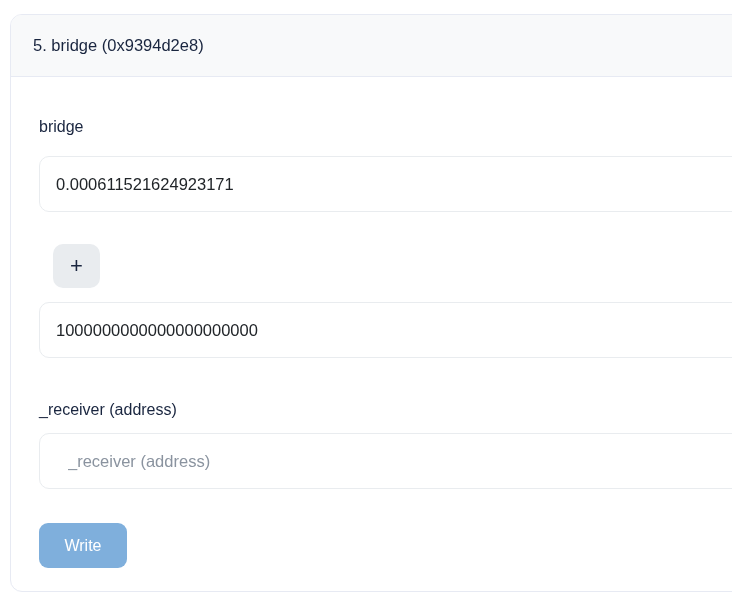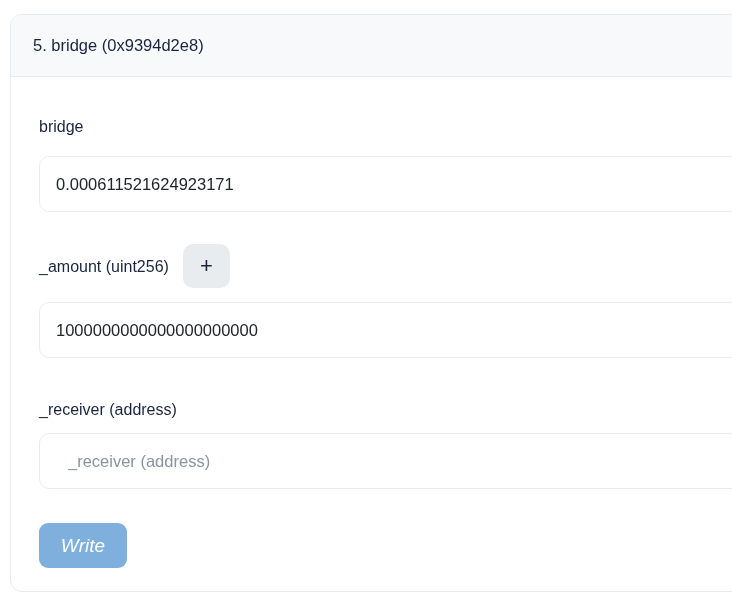--- a/index.html
+++ b/index.html
@@ -90,45 +90,43 @@
     justify-content: center;
   }
   .write-btn {
     margin-top: 34px;
     width: 88px;
     height: 45px;
     border: none;
     border-radius: 9px;
     background: var(--write-button-bg);
     color: var(--write-button-text);
-    font-size: 19px;
+    font-size: 16px;
     font-family: "Liberation Sans", sans-serif;
     cursor: pointer;
     display: flex;
     align-items: center;
     justify-content: center;
-    font-style: italic;
   }
 </style>
 </head>
 <body>
 
 <div class="card">
 
   <div class="card-header">
     <span>5. bridge (0x9394d2e8)</span>
   </div>
 
   <div class="card-body">
 
     <div class="field-label mb-20">bridge</div>
     <input class="text-input" type="text" value="0.000611521624923171" style="">
 
     <div class="label-row mt-32 mb-14">
-      <span class="field-label">_amount (uint256)</span>
       <button class="plus-btn">+</button>
     </div>
     <input class="text-input" type="text" value="1000000000000000000000" style="">
 
     <div class="field-label mt-42 mb-14">_receiver (address)</div>
     <input class="text-input placeholder-indent" type="text" placeholder="_receiver (address)" style="">
 
     <button class="write-btn">Write</button>
 
   </div>

